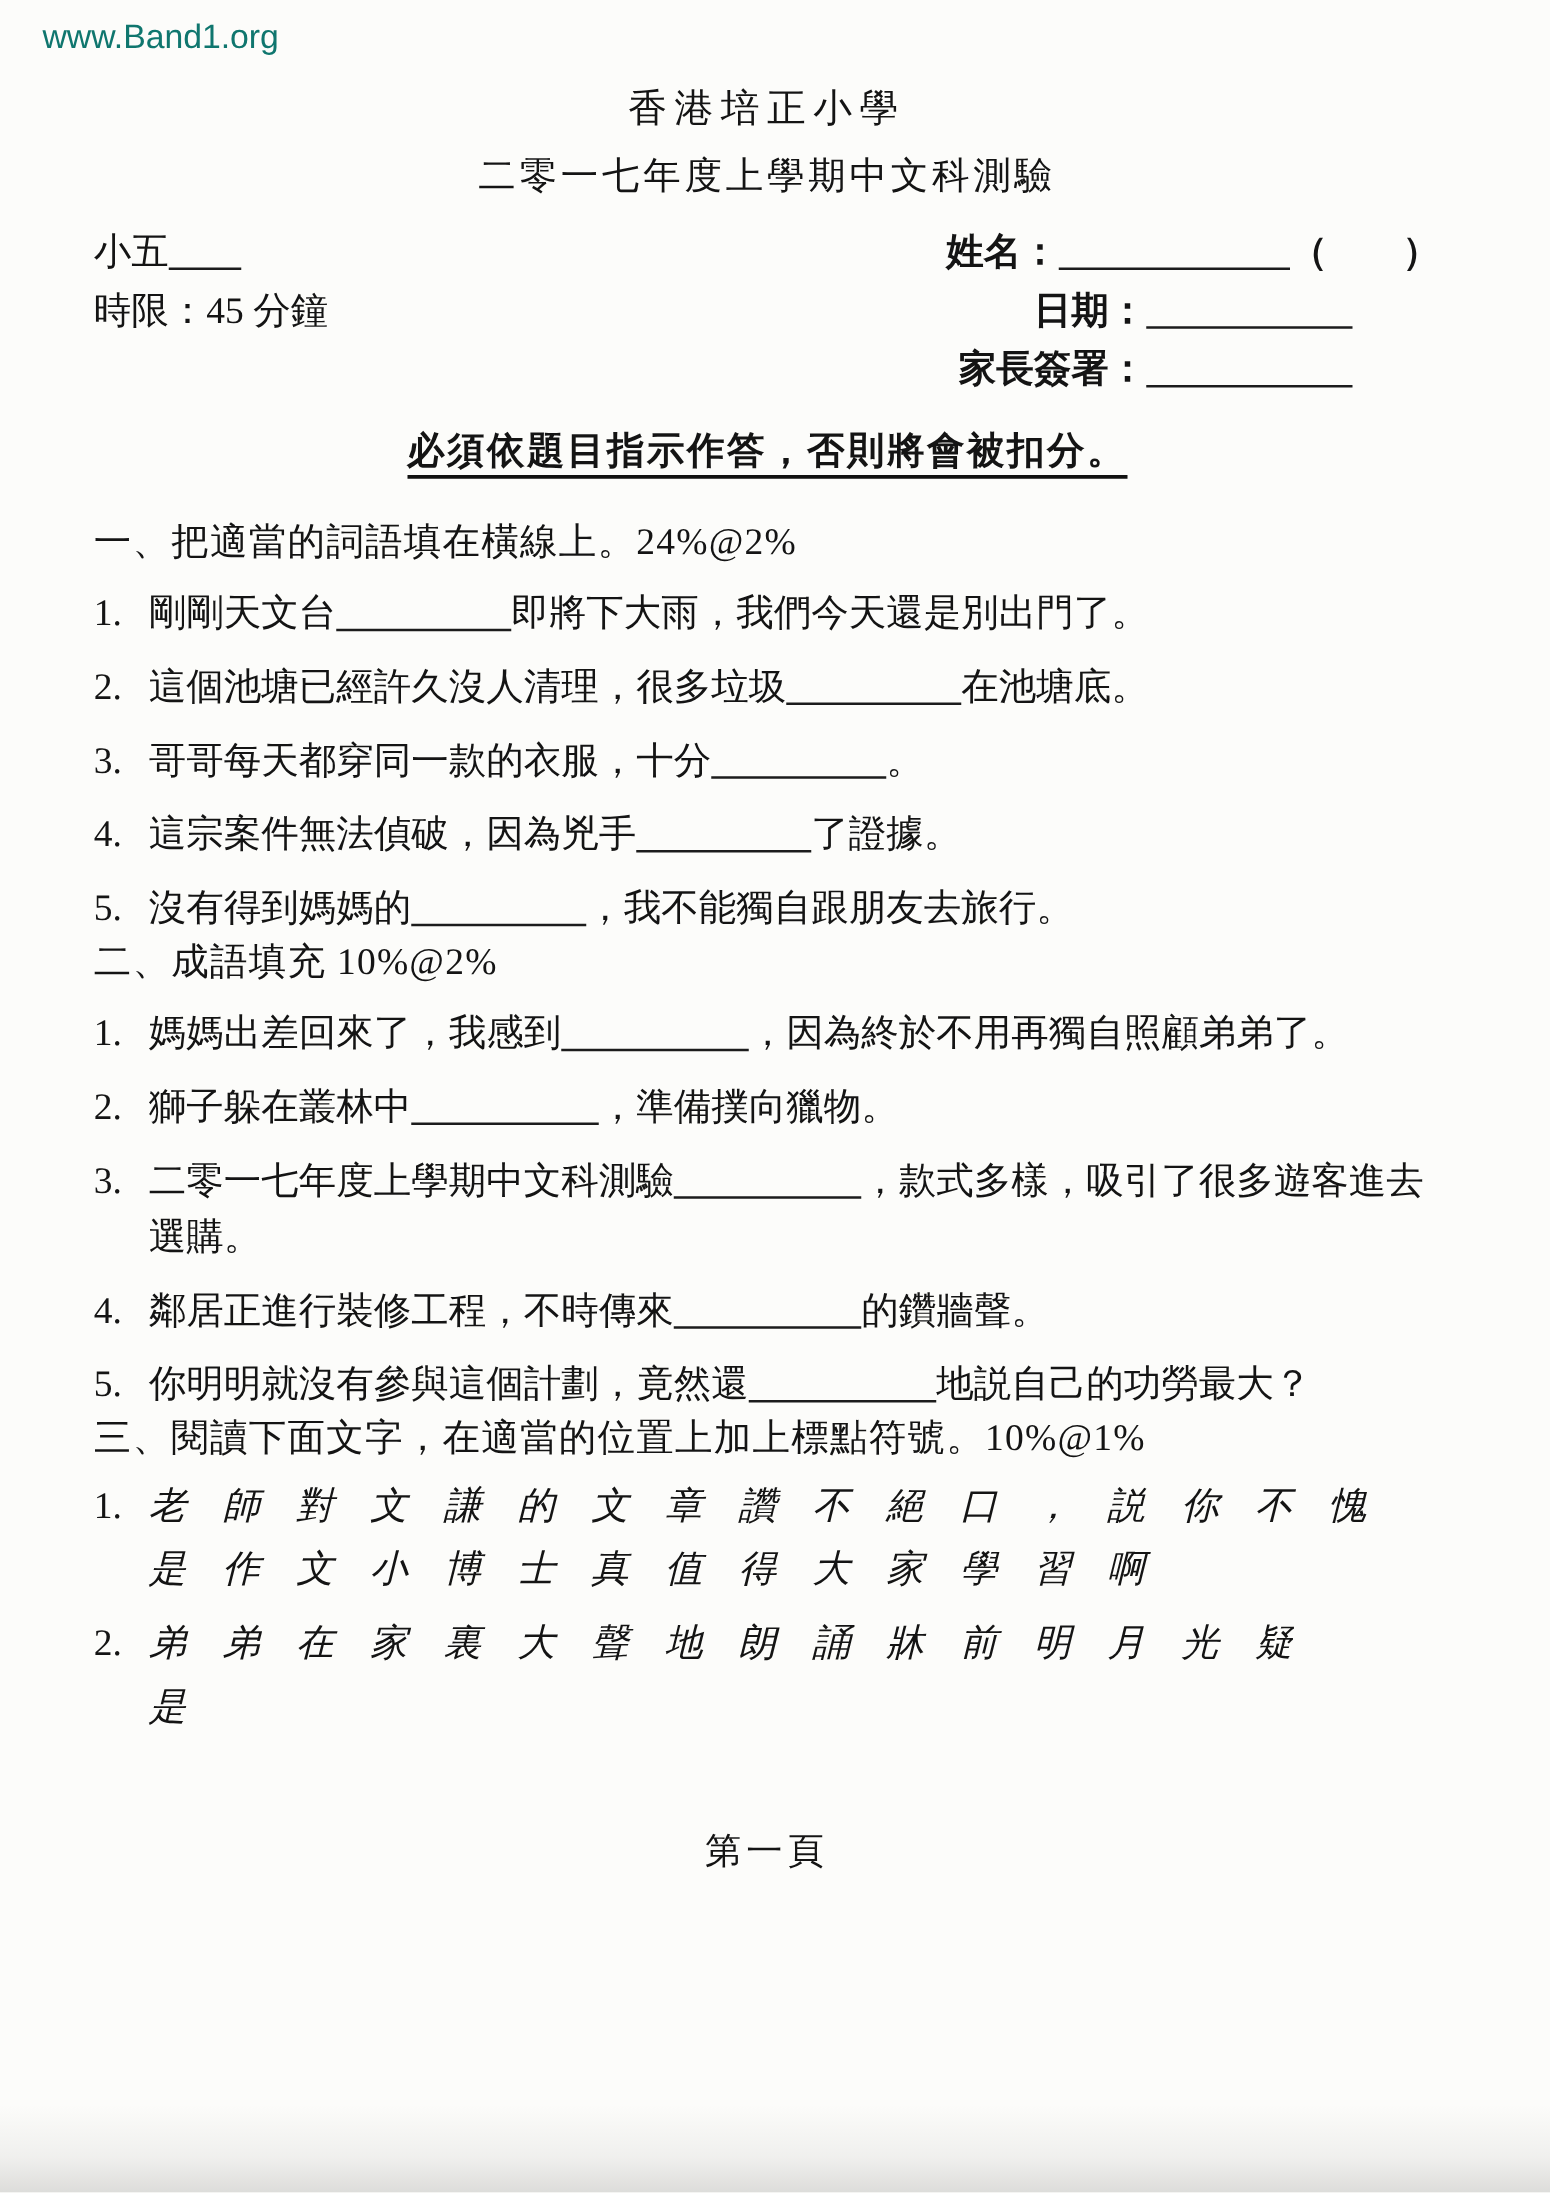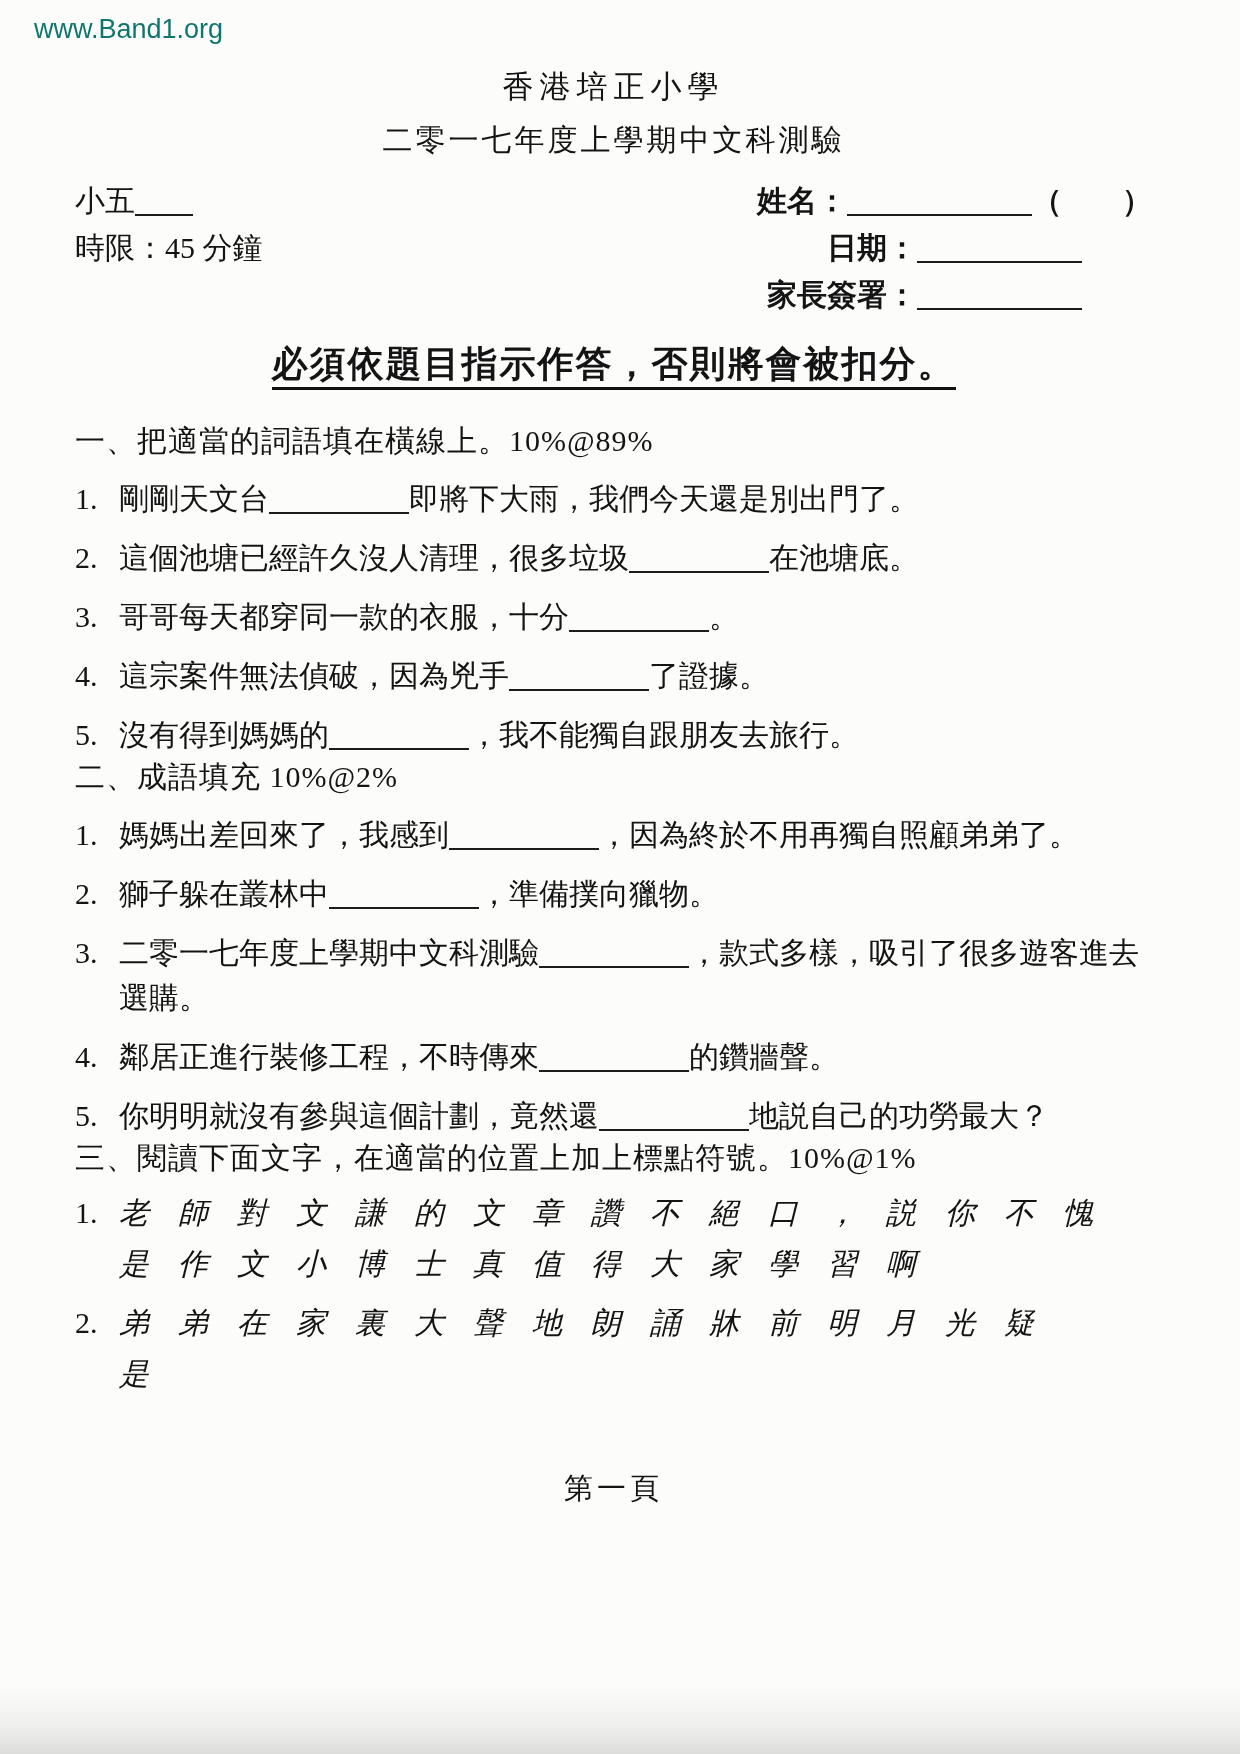--- a/index.html
+++ b/index.html
@@ -26,21 +26,21 @@
   .head-right .hr-line { margin-top:6px;font-weight:bold; }
   .hr-date, .hr-sign { padding-right:70px; }
   .bl {
     display:inline-block;
     border-bottom:2px solid #1c1c1c;
     height:1.0em;
     vertical-align:-5px;
   }
   .w58{width:58px;} .w140{width:140px;} .w150{width:150px;}
   .w165{width:165px;} .w185{width:185px;}
-  .instruction { text-align:center; margin-top:24px; font-size:36px; }
+  .instruction { text-align:center; margin-top:24px; font-size:30px; }
   .instruction span {
     font-weight:bold;
     border-bottom:3px solid #111;
     padding-bottom:3px;
     letter-spacing:2px;
   }
   .sec-title { font-size:30px; letter-spacing:1px; }
   .sec-title.first { margin-top:32px; }
   .q-row { display:flex; margin-top:14px; font-size:30px; line-height:1.5; }
   .q-num { width:44px; flex-shrink:0; }
@@ -73,21 +73,21 @@
     </div>
     <div class="head-right">
       <div class="hr-line"><span>姓名：</span><span class="bl w185"></span><span>（　　）</span></div>
       <div class="hr-line hr-date"><span>日期：</span><span class="bl w165"></span></div>
       <div class="hr-line hr-sign"><span>家長簽署：</span><span class="bl w165"></span></div>
     </div>
   </div>
 
   <div class="instruction"><span>必須依題目指示作答，否則將會被扣分。</span></div>
 
-  <div class="sec-title first">一、把適當的詞語填在橫線上。10%@89%</div>
+  <div class="sec-title first">一、把適當的詞語填在橫線上。24%@2%</div>
 
   <div class="q-row">
     <span class="q-num">1.</span>
     <span class="q-body"><span>剛剛天文台</span><span class="bl w140"></span><span>即將下大雨，我們今天還是別出門了。</span></span>
   </div>
   <div class="q-row">
     <span class="q-num">2.</span>
     <span class="q-body"><span>這個池塘已經許久沒人清理，很多垃圾</span><span class="bl w140"></span><span>在池塘底。</span></span>
   </div>
   <div class="q-row">

